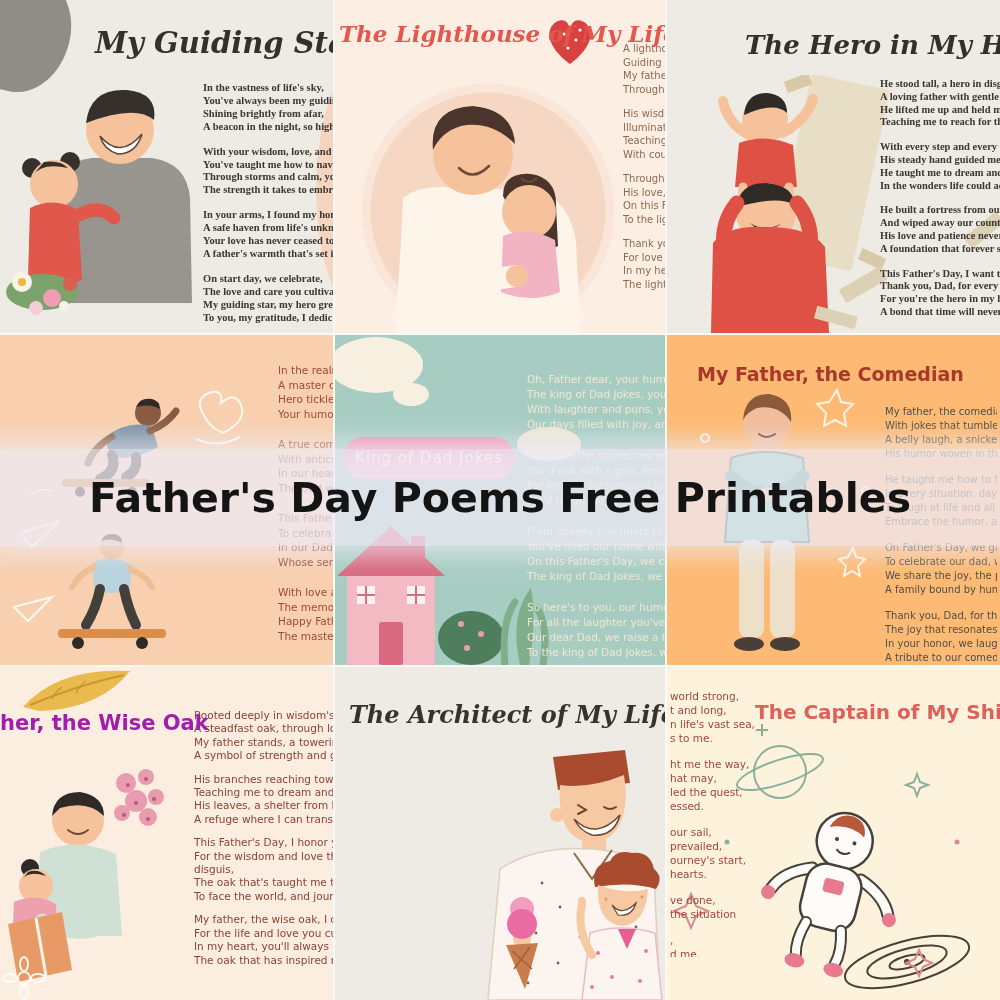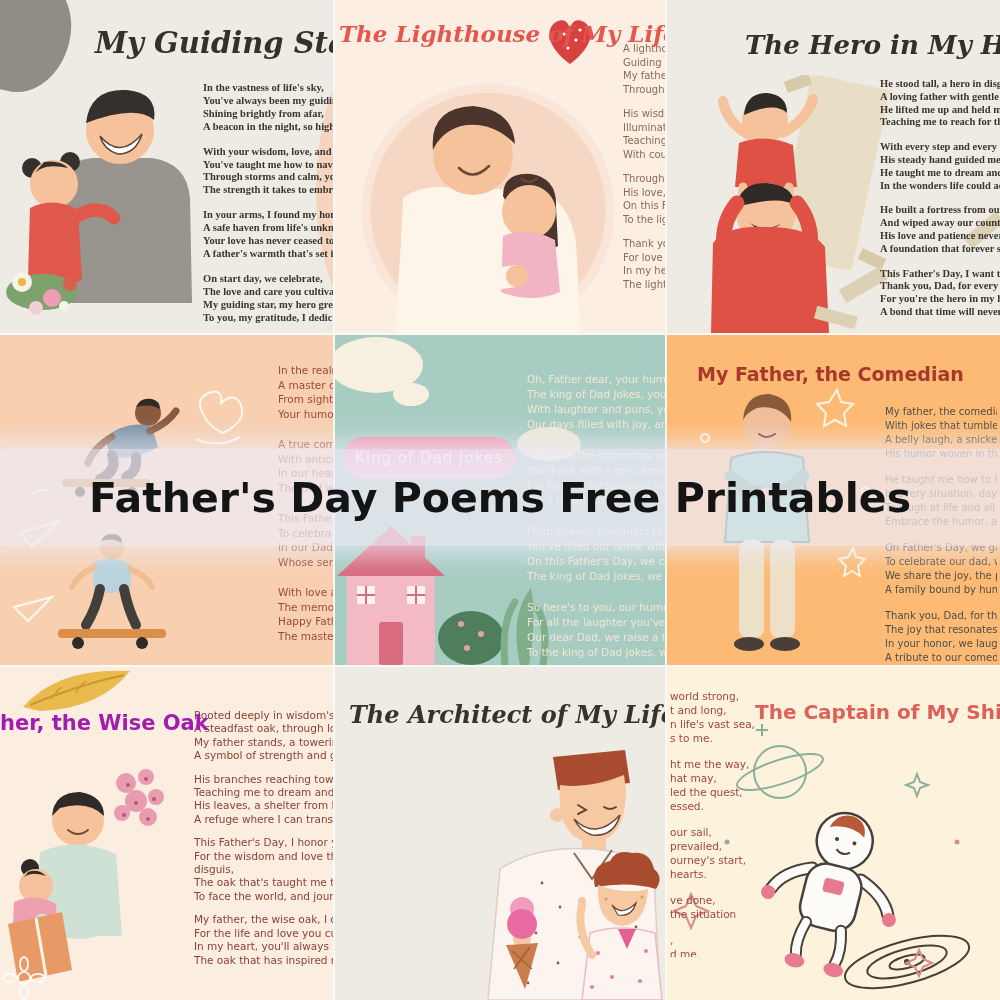--- a/index.html
+++ b/index.html
@@ -196,21 +196,21 @@
       <rect x="296" y="148" width="42" height="14" fill="#ddd1b5" transform="rotate(-40 317 155)"></rect>
       <rect x="172" y="202" width="48" height="15" fill="#ddd1b5" transform="rotate(-30 196 209)"></rect>
       <rect x="148" y="236" width="42" height="13" fill="#ddd1b5" transform="rotate(15 169 242)"></rect>
     </svg>
   </section>
 
   <section class="c3">
     <div class="poem p3">
         <div class="pline">In the realm</div>
         <div class="pline">A master o</div>
-        <div class="pline">From sight</div>
+        <div class="pline">Hero tickle</div>
         <div class="pline">Your humor</div>
         <div class="pline gap"></div>
         <div class="pline">A true com</div>
         <div class="pline">With antics</div>
         <div class="pline">In our hear</div>
         <div class="pline">The Dad w</div>
         <div class="pline gap"></div>
         <div class="pline">This Fathe</div>
         <div class="pline">To celebra</div>
         <div class="pline">In our Dad,</div>

